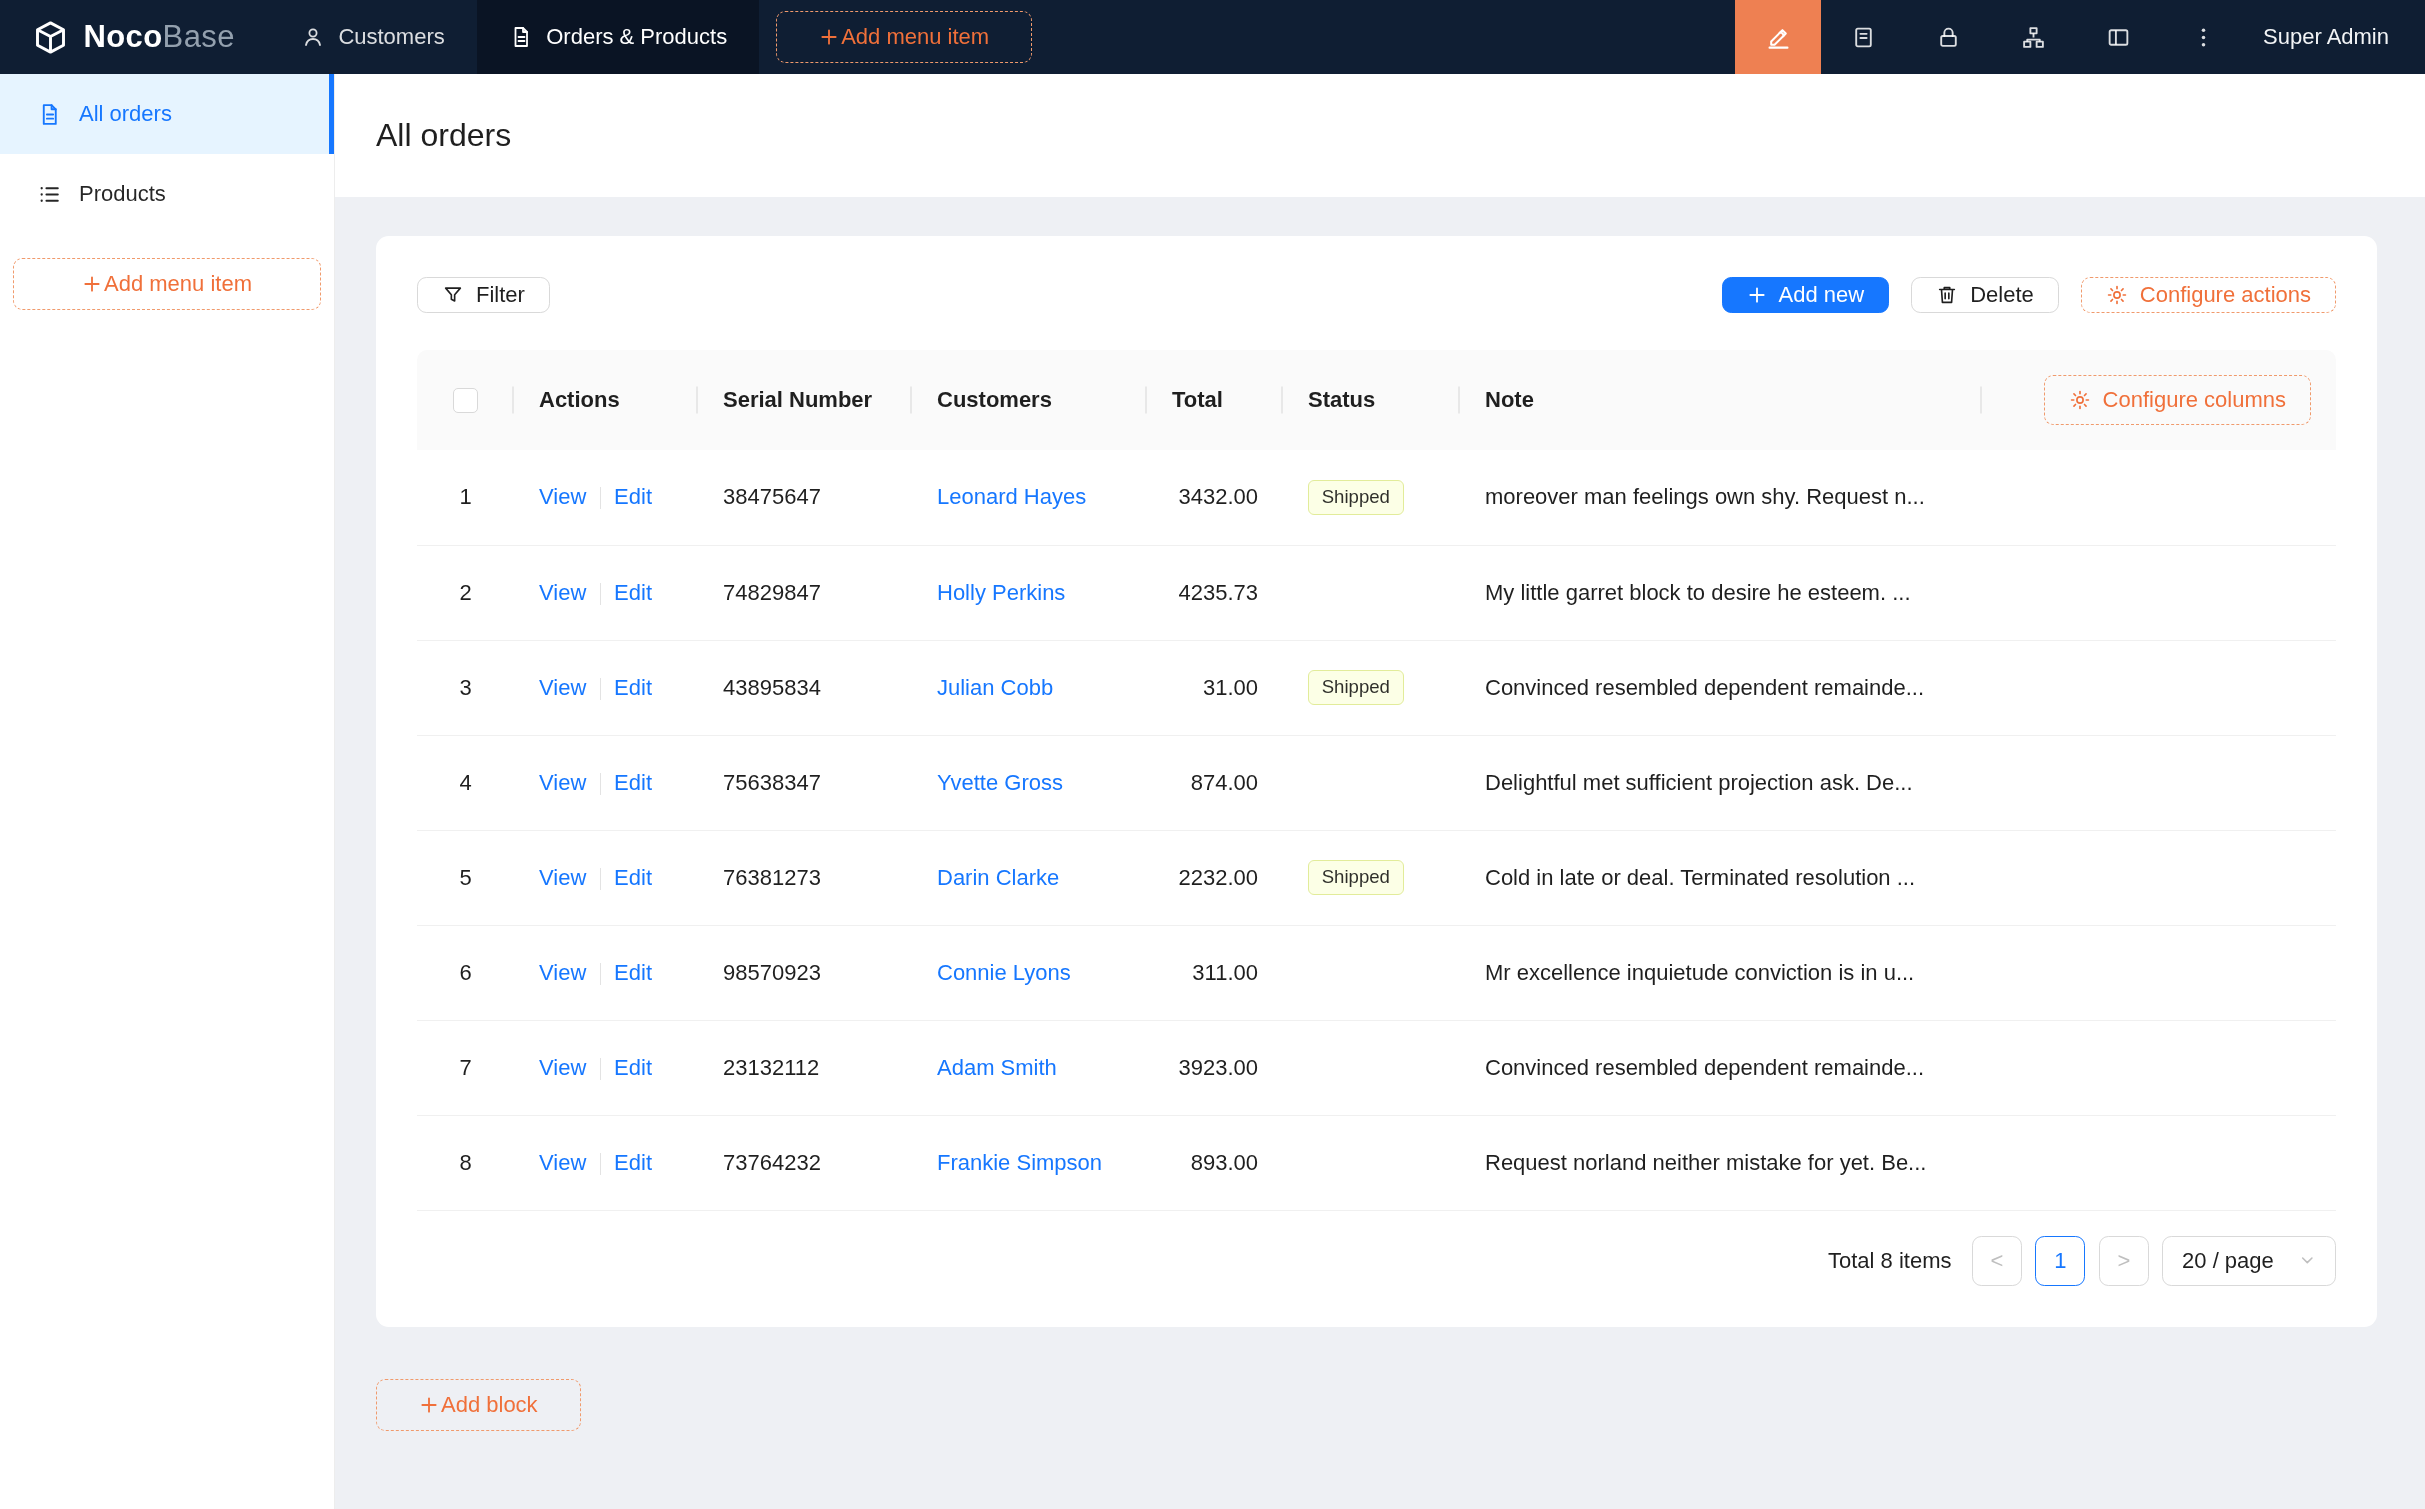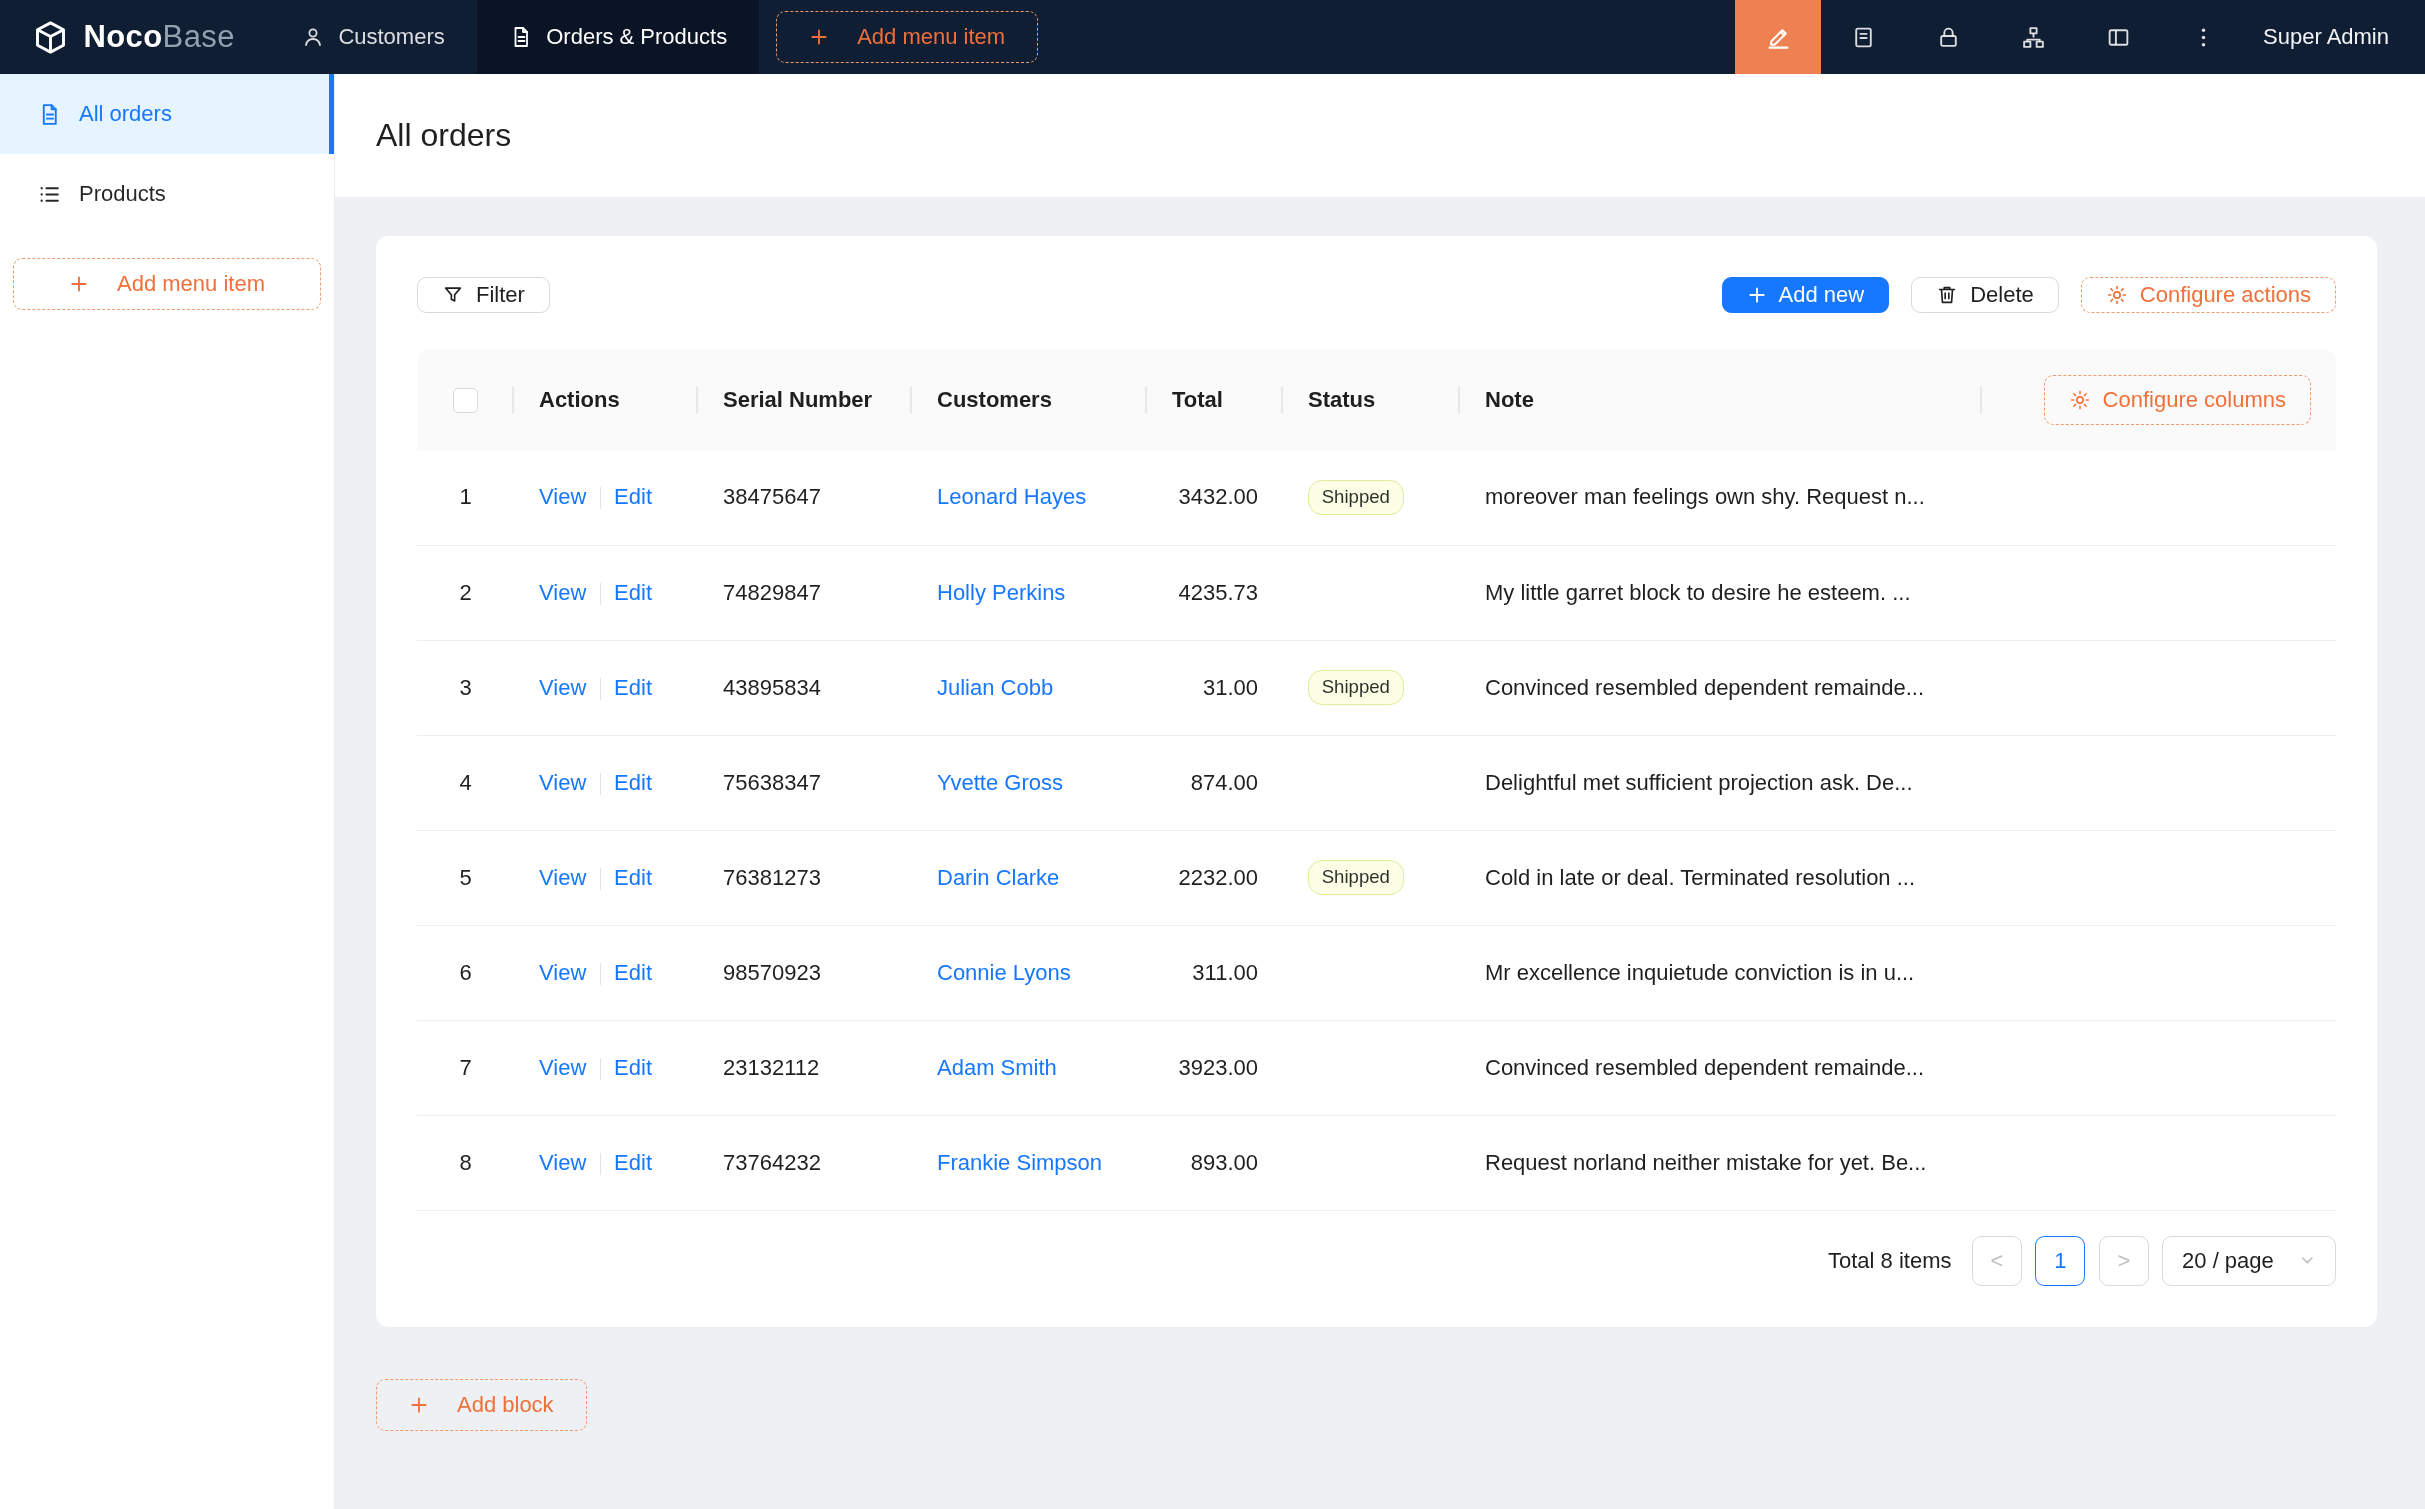--- a/index.html
+++ b/index.html
@@ -28,27 +28,27 @@
   .brand-text .light { font-weight: 400; color: #93a0ae; }
   .htabs { display: flex; align-items: stretch; }
   .htab {
     display: flex; align-items: center; gap: 13.5px;
     padding: 0 32px; font-size: 22px; color: rgba(255,255,255,0.85);
     cursor: pointer; white-space: nowrap;
   }
   .htab.active { background: var(--header-tab-active-bg, #0a1424); color: #ffffff; }
   .header-add-wrap { display: flex; align-items: center; padding-left: 17px; }
   .dashed-btn {
-    display: inline-flex; align-items: center; gap: 28px;
+    display: inline-flex; align-items: center; gap: 2px;
     border: 1.7px dashed var(--accent-orange-border, #f09a6c);
     color: var(--accent-orange, #f0703a);
     background: transparent;
     font-size: 22px; font-family: inherit;
     border-radius: 9.3px; cursor: pointer;
-    padding: 0 32px; height: 52px; white-space: nowrap; text-align: center;
+    padding: 0 42px; height: 52px; white-space: nowrap; text-align: center;
   }
   .hright { margin-left: auto; display: flex; align-items: stretch; }
   .tile {
     width: 86px; display: flex; align-items: center; justify-content: center;
     background: var(--designer-tile-bg, #ee8052); cursor: pointer;
   }
   .hicon {
     width: 85px; display: flex; align-items: center; justify-content: center;
     cursor: pointer; color: rgba(255,255,255,0.85);
   }
@@ -120,21 +120,21 @@
   .col-total { text-align: right; }
   th.col-total { text-align: left; }
   .col-config-cell { text-align: right; }
   a.link { color: var(--primary-blue, #1677ff); text-decoration: none; cursor: pointer; }
   .vsep { display: inline-block; width: 0.8px; height: 22px; background: #e3e3e3; margin: 0 13.5px; vertical-align: middle; }
   .checkbox {
     display: inline-block; width: 25px; height: 25px; border: 1.7px solid #d9d9d9;
     border-radius: 5px; background: #ffffff; cursor: pointer; vertical-align: middle;
   }
   .badge {
-    display: inline-block; padding: 4.2px 12.7px; border-radius: 14px;
+    display: inline-block; padding: 4.2px 12.7px; border-radius: 6px;
     background: var(--status-tag-bg, #fcffe6);
     border: 1.7px solid var(--status-tag-border, #e2ec9a);
     font-size: 18.6px; color: rgba(0,0,0,0.82); line-height: 1.3;
   }
 
   
   .pagination { display: flex; align-items: center; justify-content: flex-end; gap: 13.5px; margin-top: 25px; }
   .pag-total { margin-right: 7px; }
   .pag-btn {
     width: 50px; height: 50px; border: 0.8px solid #d9d9d9; border-radius: 9.3px;

